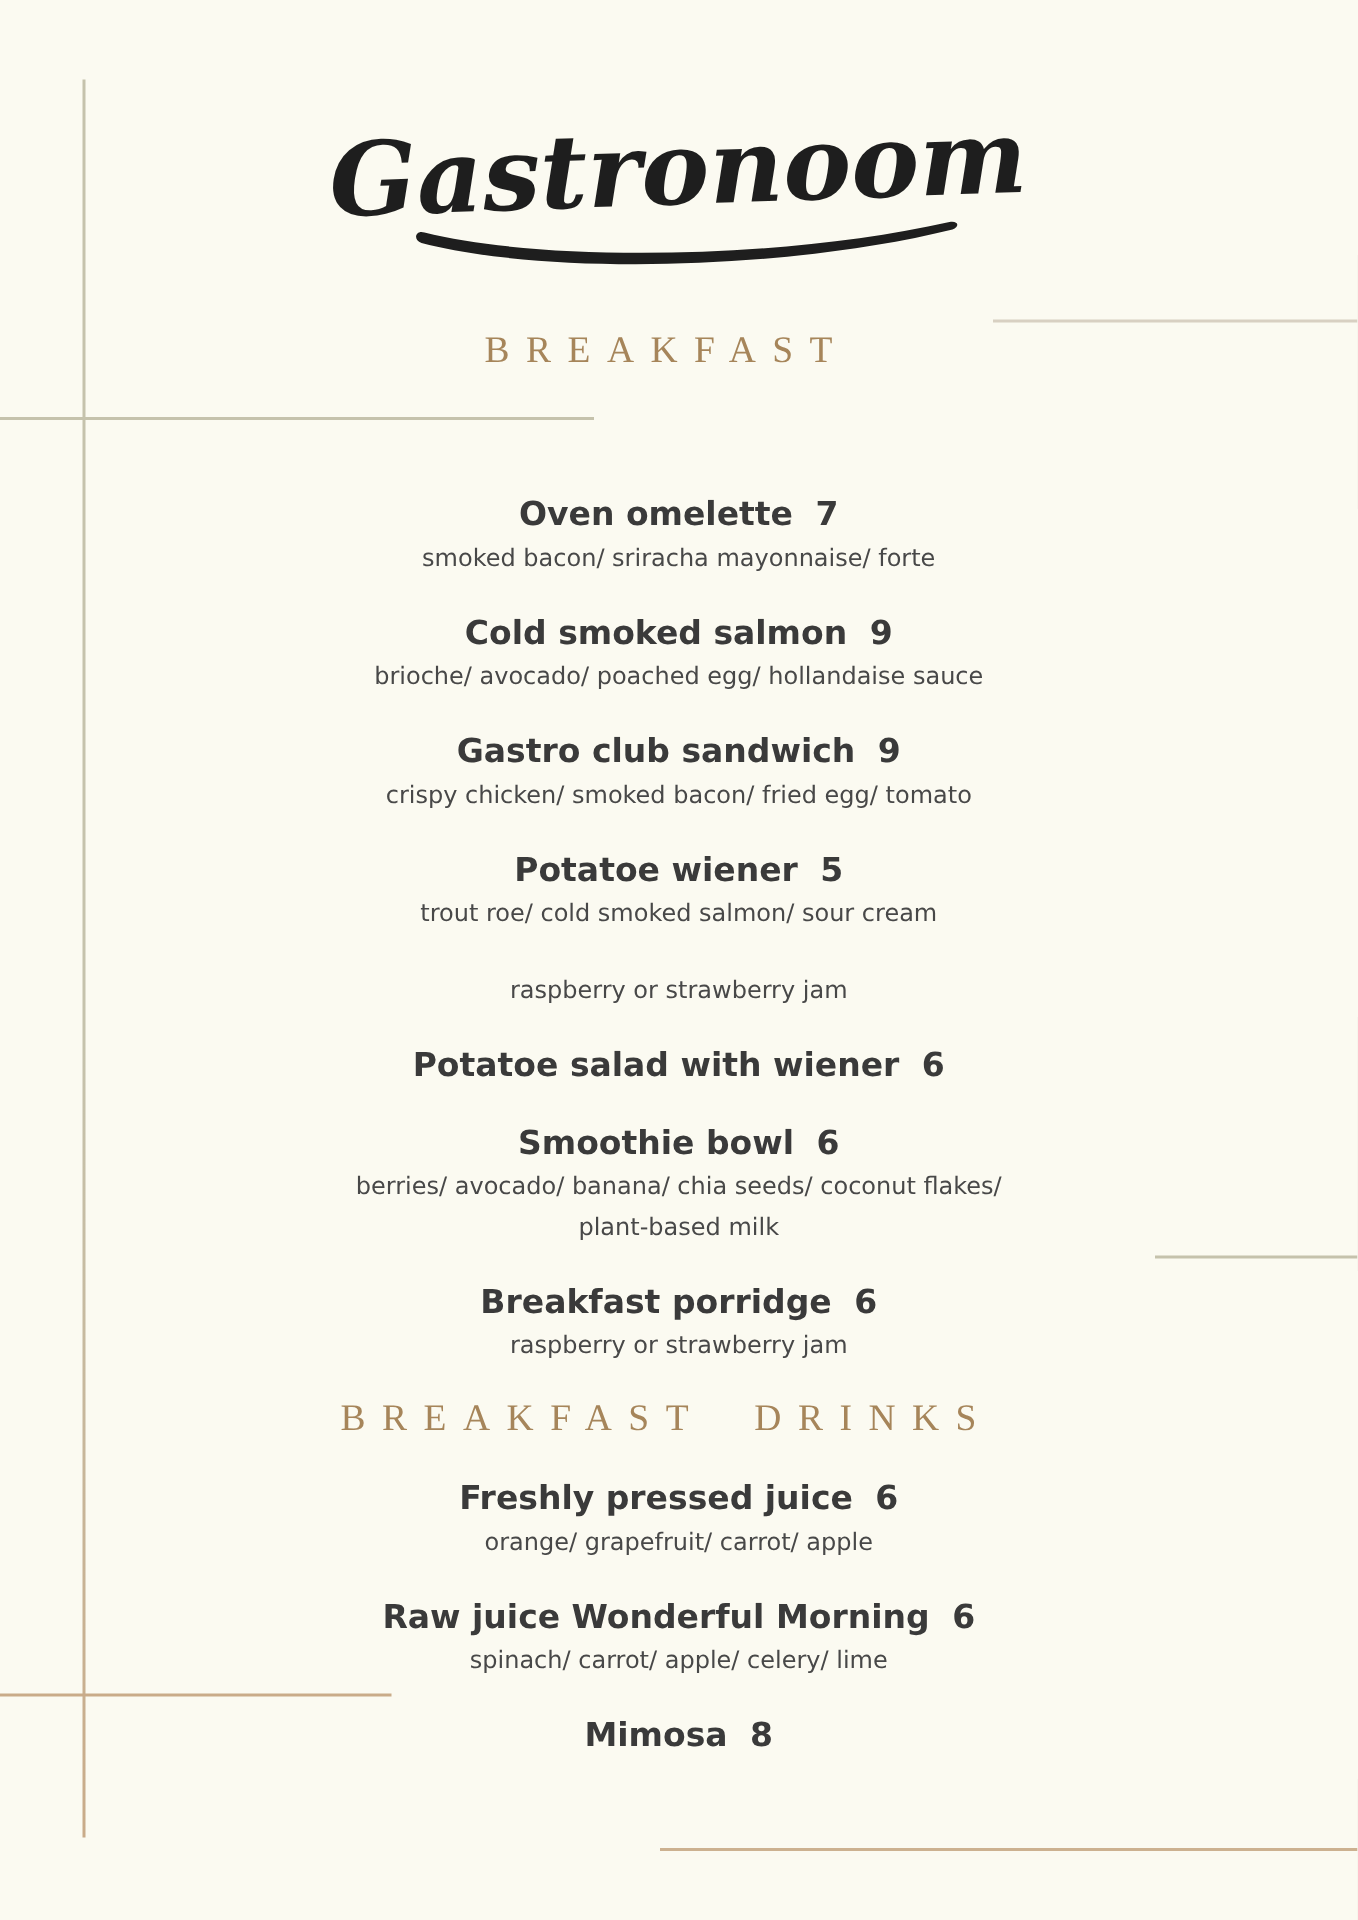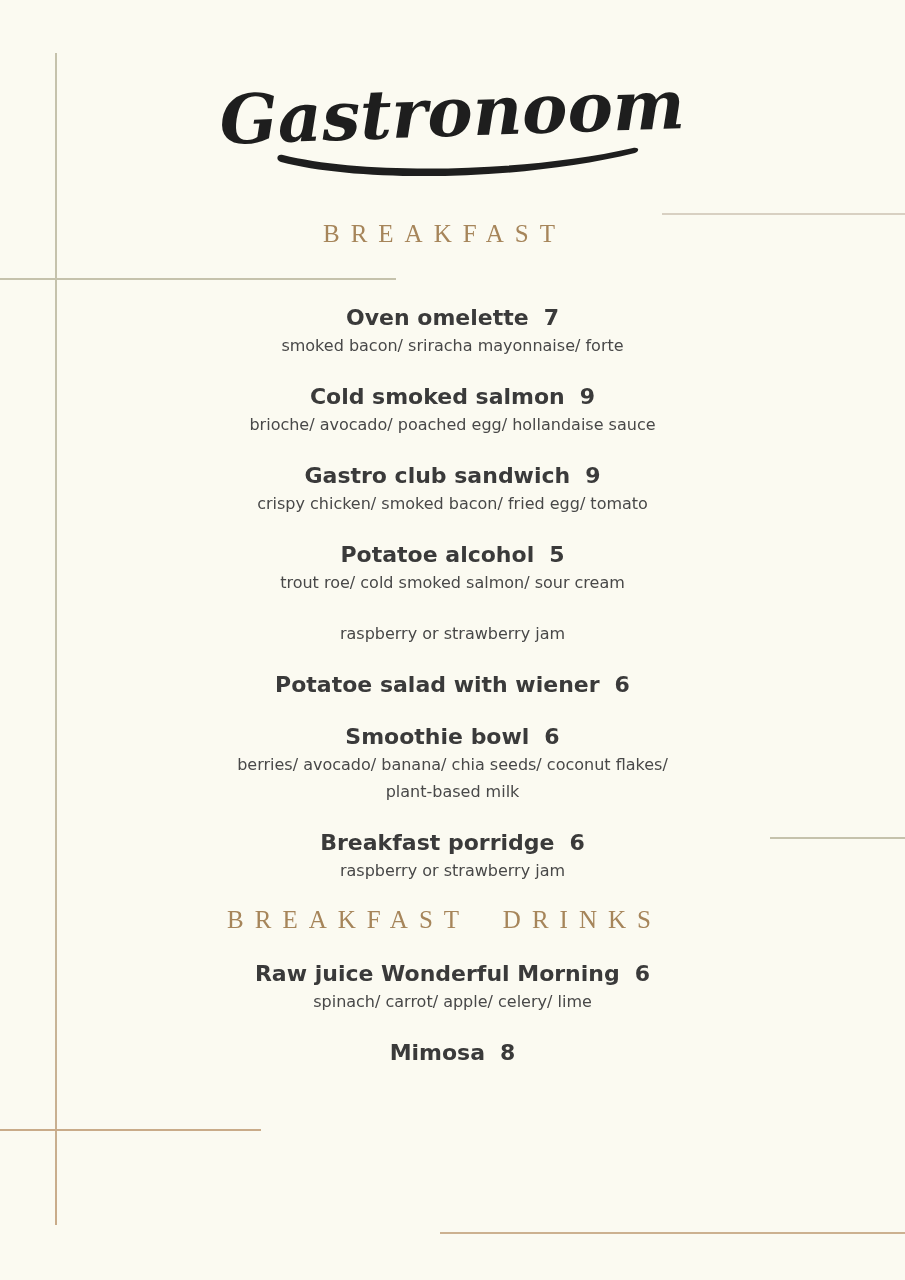--- a/index.html
+++ b/index.html
@@ -33,21 +33,21 @@
   .section-title {
     font-family: "Liberation Serif", serif;
     font-weight: 400;
     font-size: 25px;
     line-height: 36px;
     letter-spacing: 11px;
     word-spacing: 16px;
     color: var(--heading, #a6855a);
     margin: 36px 16px 0 0;
   }
-  .section .items { margin-top: 52px; }
+  .section .items { margin-top: 78px; }
   .section.drinks .section-title { margin-top: 18px; }
   .section.drinks .items { margin-top: 22px; }
 
   .item { margin: 0 auto 24px; max-width: 760px; }
   .item:last-child { margin-bottom: 0; }
   .item-name {
     font-size: 22px;
     font-weight: 700;
     line-height: 28px;
     color: var(--item-name, #3a3a3a);
@@ -101,21 +101,21 @@
 
   <div class="item">
     <div class="item-name">
       <span>Gastro club sandwich</span><span class="item-price">9</span>
     </div>
     <div class="item-desc">crispy chicken/ smoked bacon/ fried egg/ tomato</div>
   </div>
 
   <div class="item">
     <div class="item-name">
-      <span>Potatoe alcohol</span><span class="item-price">5</span>
+      <span>Potatoe wiener</span><span class="item-price">5</span>
     </div>
     <div class="item-desc">trout roe/ cold smoked salmon/ sour cream</div>
   </div>
 
   <div class="item">
     <div class="item-desc">raspberry or strawberry jam</div>
   </div>
 
   <div class="item">
     <div class="item-name">
@@ -137,20 +137,26 @@
       <span>Breakfast porridge</span><span class="item-price">6</span>
     </div>
     <div class="item-desc">raspberry or strawberry jam</div>
   </div>
 </div>
   </div>
 
   <div class="section drinks">
     <h2 class="section-title">BREAKFAST DRINKS</h2>
     <div class="items">
+  <div class="item">
+    <div class="item-name">
+      <span>Freshly pressed juice</span><span class="item-price">6</span>
+    </div>
+    <div class="item-desc">orange/ grapefruit/ carrot/ apple</div>
+  </div>
 
   <div class="item">
     <div class="item-name">
       <span>Raw juice Wonderful Morning</span><span class="item-price">6</span>
     </div>
     <div class="item-desc">spinach/ carrot/ apple/ celery/ lime</div>
   </div>
 
   <div class="item">
     <div class="item-name">

